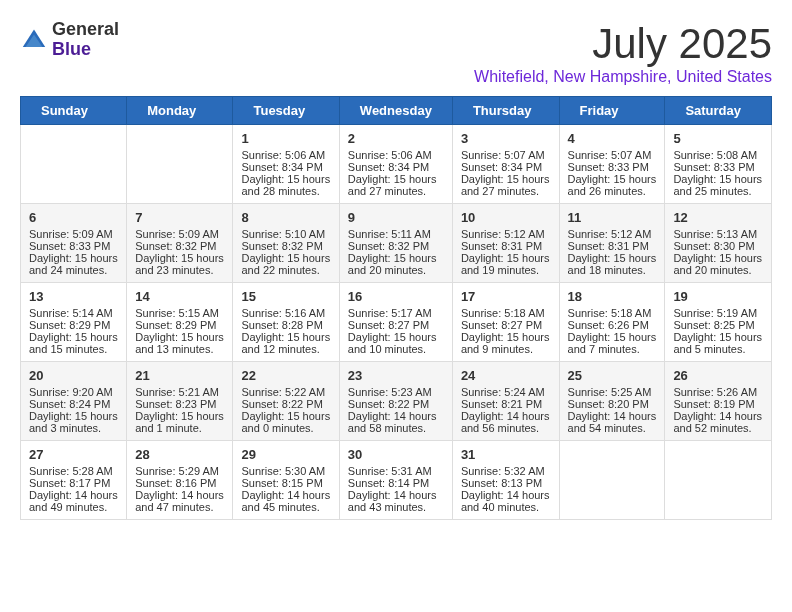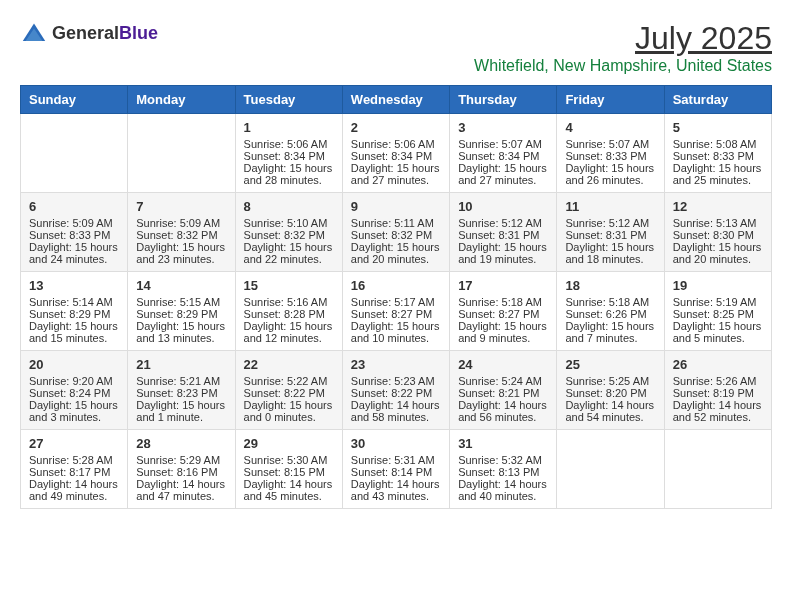--- a/index.html
+++ b/index.html
@@ -16,59 +16,59 @@
       align-items: flex-start;
       margin-bottom: 10px;
     }
     .logo {
       display: flex;
       align-items: center;
       gap: 4px;
     }
     .logo-text {
       display: flex;
+      flex-direction: column;
       line-height: 1.1;
     }
     .logo-general {
       font-size: 18px;
       font-weight: bold;
       color: #333;
     }
     .logo-blue {
       font-size: 18px;
       font-weight: bold;
       color: #4c1d95;
     }
     .logo-icon {
       width: 28px;
       height: 28px;
     }
     .title-block {
       text-align: right;
     }
     .month-title {
-      font-size: 32px;
+      font-size: 42px;
       color: #333;
       font-weight: normal;
-      text-decoration: underline;
     }
     .location-title {
       font-size: 16px;
-      color: #15803d;
+      color: #6d28d9;
     }
     .calendar {
       width: 100%;
       border-collapse: collapse;
       border: 1px solid #ccc;
     }
     .calendar th {
       background: #2a6bba;
       color: #fff;
       text-align: left;
-      padding: 6px 8px;
+      padding: 6px 20px;
       font-size: 13px;
       font-weight: bold;
       border: 1px solid #1e5a9e;
       margin-top: 16px;
     }
     .calendar td {
       vertical-align: top;
       padding: 6px 8px;
       border: 1px solid #ddd;
       width: 107px;

